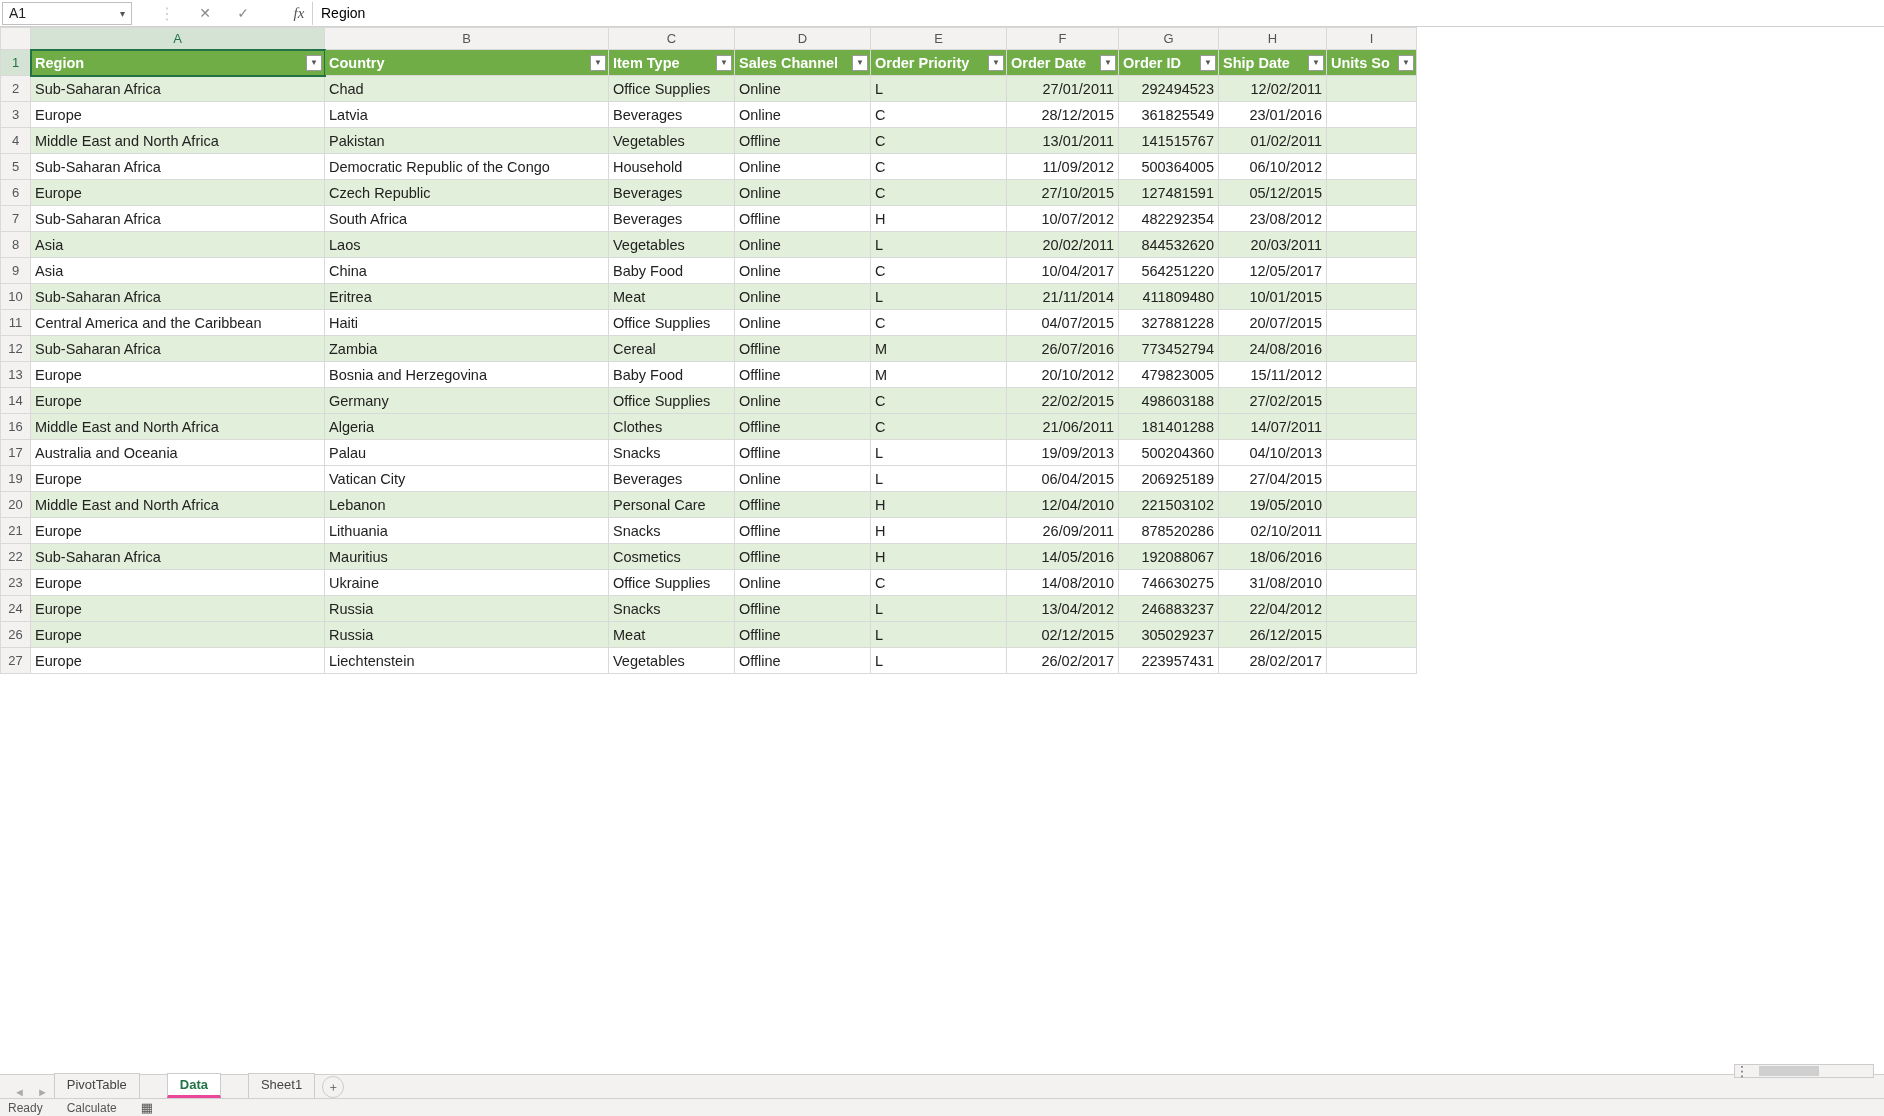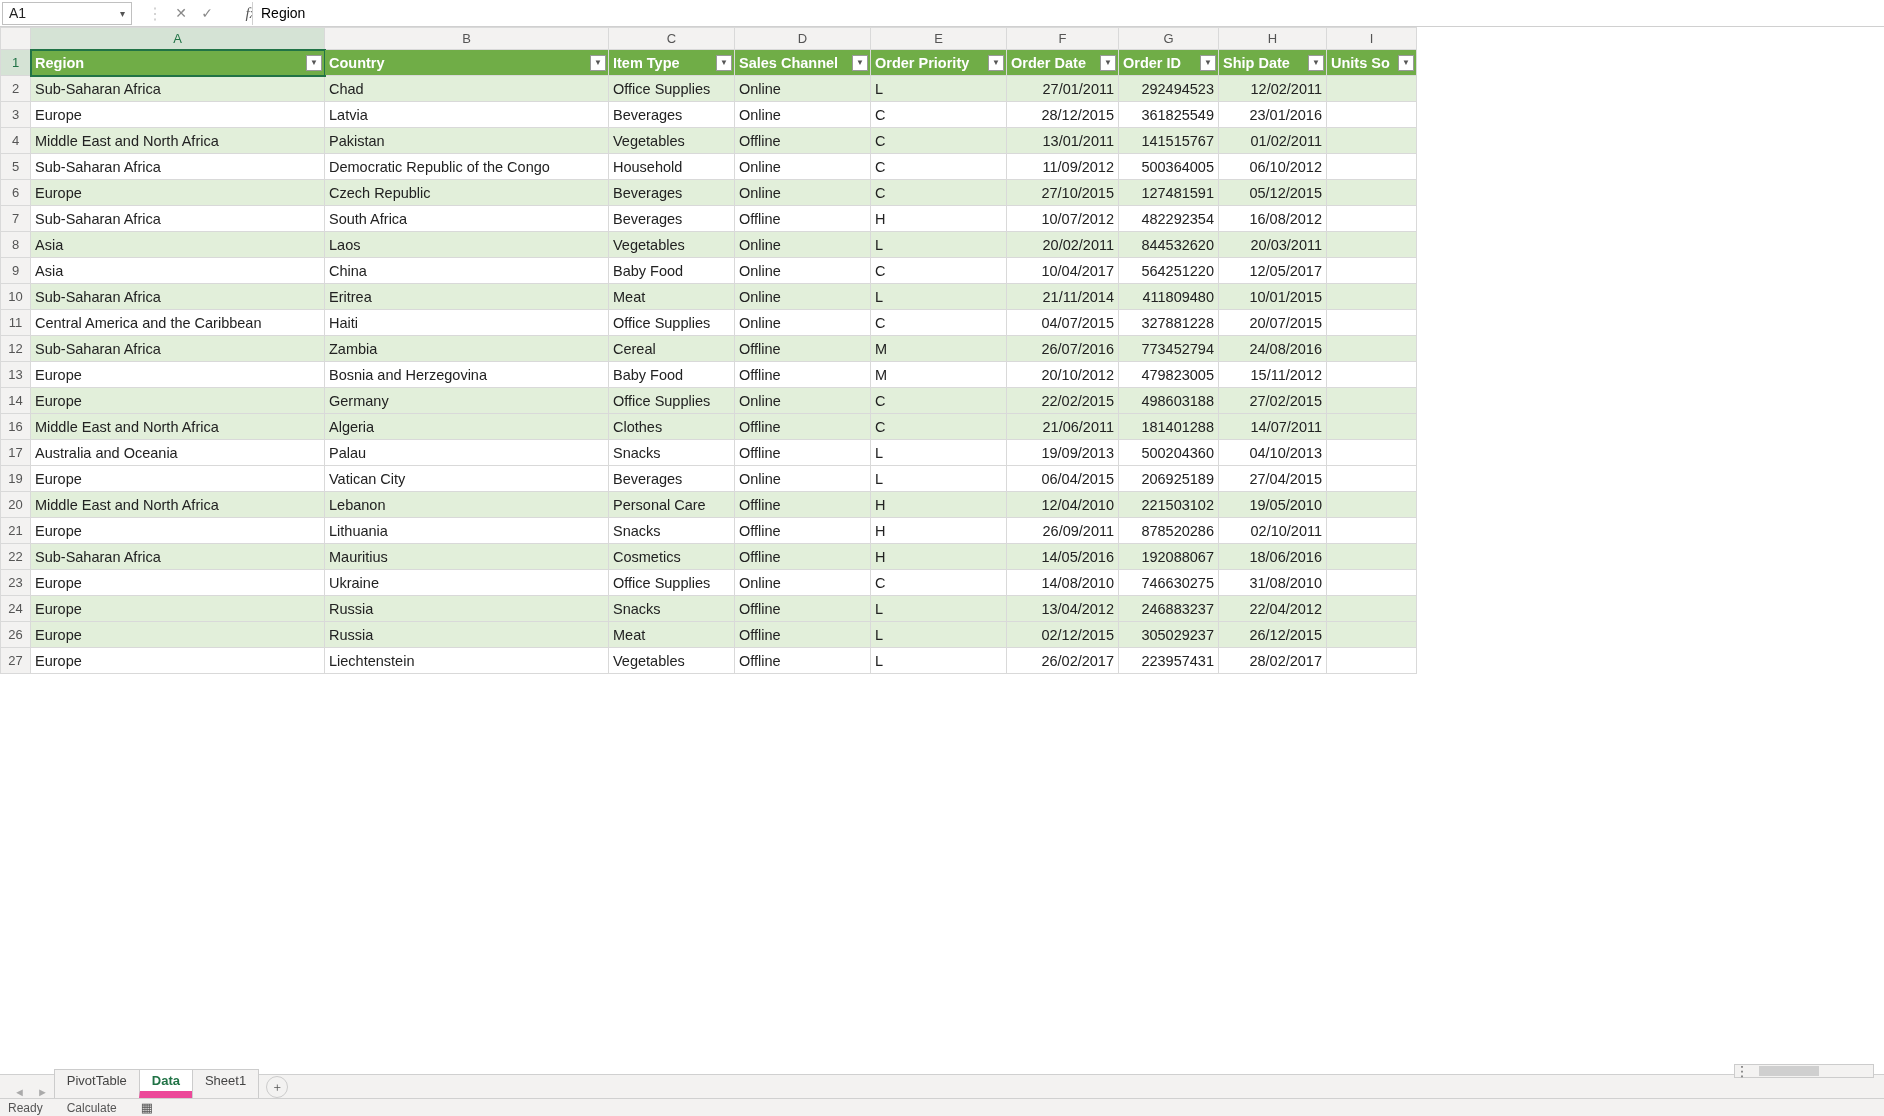--- a/index.html
+++ b/index.html
@@ -6,21 +6,21 @@
   body { background: #fff; overflow: hidden; font-size: 14px; color: #222; }
 
   
   .formula-bar {
     display: flex;
     align-items: center;
     height: 27px;
     border-bottom: 1px solid #d0d0d0;
     background: #fff;
     padding-left: 2px;
-    gap: 4px;
+    gap: 16px;
   }
   .name-box {
     width: 130px;
     height: 23px;
     border: 1px solid #c0c0c0;
     display: flex;
     align-items: center;
     justify-content: space-between;
     padding: 0 6px;
     font-size: 14px;
@@ -135,21 +135,21 @@
     border:1px solid #ccc;
     border-bottom:none;
     background:#f3f2f1;
     margin-right:-1px;
     color:#444;
   }
   .sheet-tab.active {
     background:#fff;
     color:#217346;
     font-weight:600;
-    border-bottom:7px solid #ec4899;
+    border-bottom:3px solid #ec4899;
   }
   .add-sheet {
     width:22px; height:22px;
     display:flex; align-items:center; justify-content:center;
     color:#555;
     border:1px solid #ccc;
     border-radius:50%;
     margin-left:8px;
     font-size:12px;
   }
@@ -292,21 +292,21 @@
         </tr>
         <tr>
           <th class="rowhdr">7</th>
           <td class="">Sub-Saharan Africa</td>
           <td class="">South Africa</td>
           <td class="">Beverages</td>
           <td class="">Offline</td>
           <td class="">H</td>
           <td class="num">10/07/2012</td>
           <td class="num">482292354</td>
-          <td class="num">16/08/2012</td>
+          <td class="num">23/08/2012</td>
           <td class=""></td>
         </tr>
         <tr class="band">
           <th class="rowhdr">8</th>
           <td class="">Asia</td>
           <td class="">Laos</td>
           <td class="">Vegetables</td>
           <td class="">Online</td>
           <td class="">L</td>
           <td class="num">20/02/2011</td>
@@ -506,21 +506,21 @@
           <td class="num">28/02/2017</td>
           <td class=""></td>
         </tr>
       </tbody>
     </table>
 </div>
 
 <div class="sheet-bar">
   <span class="tab-nav">◄</span>
   <span class="tab-nav">►</span>
-  <div id="tabs" style="display:flex;">
+  <div id="tabs" style="display:flex;gap:28px;">
       <div class="sheet-tab">PivotTable</div>
       <div class="sheet-tab active">Data</div>
       <div class="sheet-tab">Sheet1</div>
     </div>
   <div class="add-sheet">＋</div>
   <div style="flex:1"></div>
   <div class="hscroll">
     <span class="dots">⋮</span>
     <div class="thumb"></div>
   </div>

